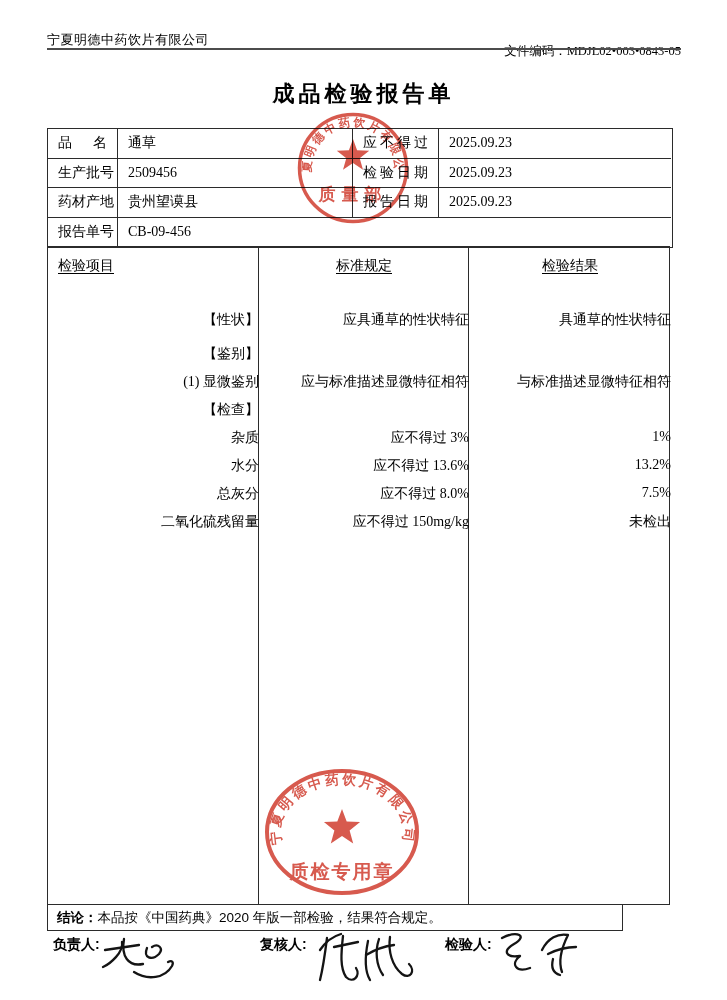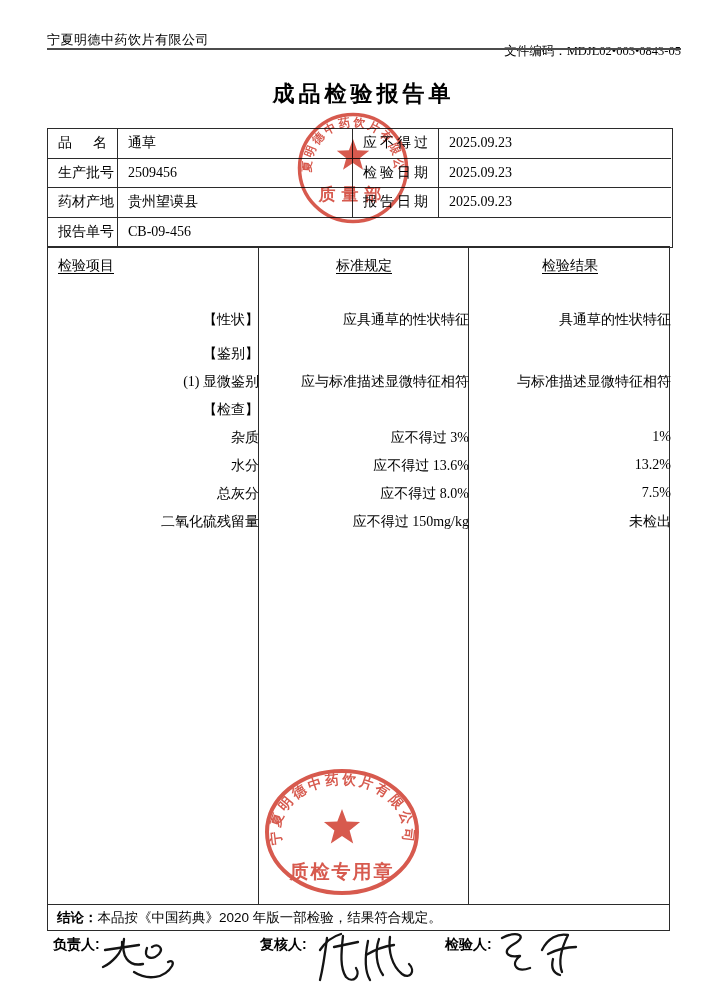--- a/index.html
+++ b/index.html
@@ -31,21 +31,21 @@
                 border:1px solid #2b2b2b; font-size:14px; }
   .vline { position:absolute; top:0; bottom:0; width:1px; background:#2b2b2b; }
   .mh { position:absolute; top:10px; text-decoration:underline; text-underline-offset:3px; }
   .mh-item { left:10px; }
   .mh-standard { left:211px; width:210px; text-align:center; }
   .mh-result { left:421px; width:202px; text-align:center; }
   .main-row { position:absolute; left:0; width:100%; display:grid;
               grid-template-columns:211px 210px 202px; white-space:nowrap;text-align:right; }
   .main-row > span { padding-left:10px; overflow:hidden; }
   
-  .conclusion { position:absolute; left:47px; top:904px; width:623px; height:27px;
+  .conclusion { position:absolute; left:47px; top:904px; width:576px; height:27px;
                 border:1px solid #2b2b2b; line-height:25px; padding-left:9px;
                 font-family:"Liberation Sans","DejaVu Sans",sans-serif; font-size:13.5px; }
   .conclusion b { font-weight:bold; }
   .sign-label { position:absolute; top:936px;
                 font-family:"Liberation Sans","DejaVu Sans",sans-serif;
                 font-weight:bold; font-size:14px; }
   .sig { position:absolute; }
   .sig path { fill:none; stroke:#141414; stroke-width:2.3; stroke-linecap:round; stroke-linejoin:round; }
   
   .seal { position:absolute; mix-blend-mode:multiply; opacity:.84; }

